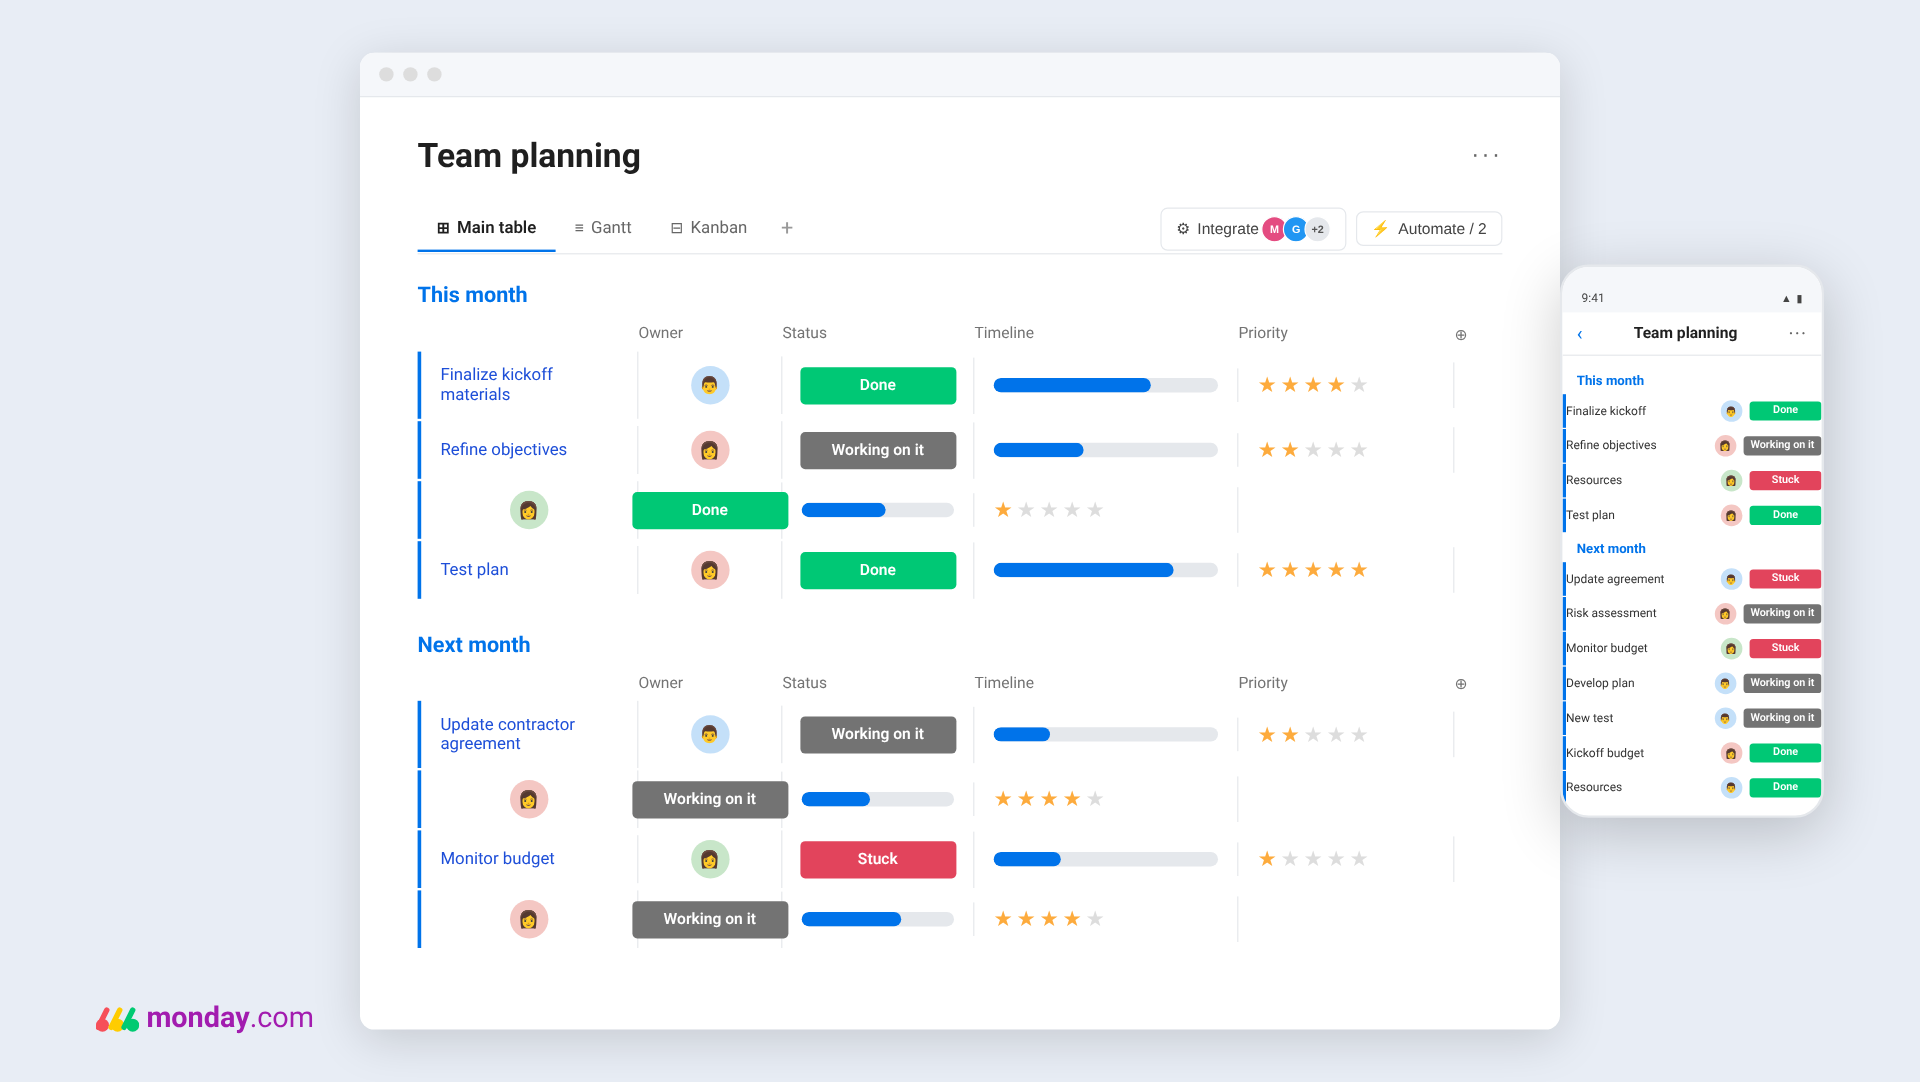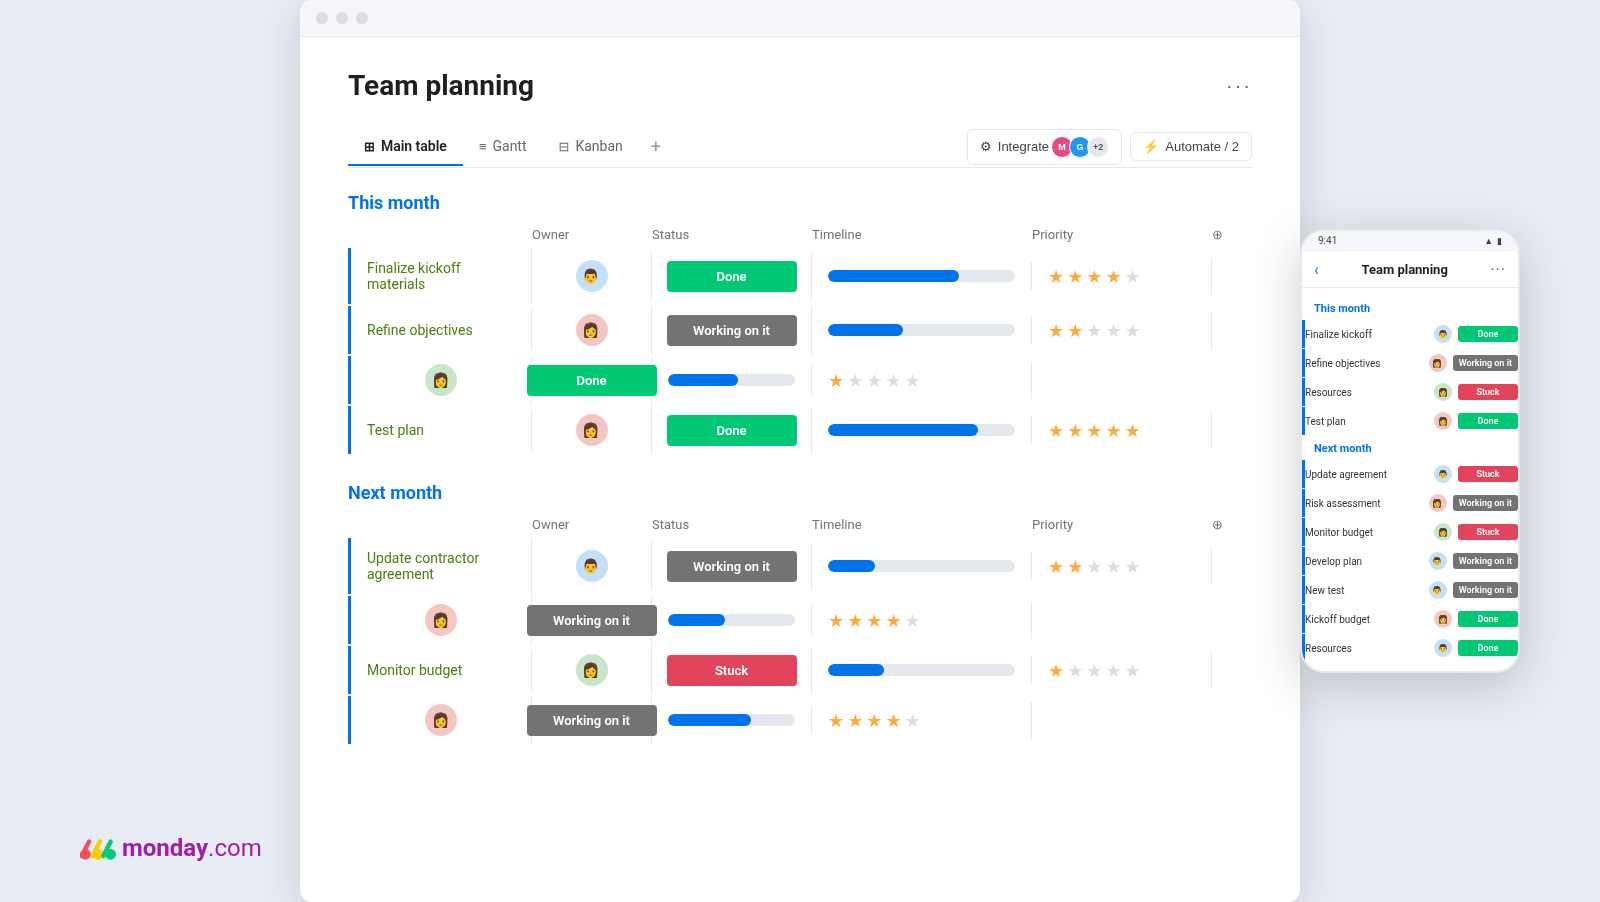--- a/index.html
+++ b/index.html
@@ -13,20 +13,21 @@
       width: 1600px;
       height: 902px;
       overflow: hidden;
     }
 
     .page-wrapper {
       width: 1600px;
       height: 902px;
       background: #e8edf5;
       display: flex;
+      align-items: center;
       justify-content: center;
       position: relative;
     }
 
     
     .monday-logo {
       position: absolute;
       bottom: 40px;
       left: 80px;
       display: flex;
@@ -193,21 +194,21 @@
       border-left: 3px solid #0073ea;
       margin-bottom: 2px;
       background: white;
       align-items: center;
       min-height: 48px;
     }
 
     .row-name {
       padding: 12px 16px;
       font-size: 14px;
-      color: #4d7c0f;
+      color: #1d4ed8;
       border-right: 1px solid #e5e8ec;
     }
 
     .row-owner {
       display: flex;
       align-items: center;
       justify-content: center;
       padding: 8px;
       border-right: 1px solid #e5e8ec;
     }
@@ -300,21 +301,21 @@
       width: 220px;
       background: white;
       border-radius: 24px;
       box-shadow: 0 12px 50px rgba(0,0,0,0.2);
       overflow: hidden;
       border: 2px solid #e5e8ec;
     }
 
     .phone-notch {
       background: #f5f7fa;
-      padding: 4px 16px 6px;
+      padding: 21px 16px 6px;
       display: flex;
       align-items: center;
       justify-content: space-between;
       font-size: 10px;
       color: #444;
     }
 
     .phone-status-icons {
       display: flex;
       gap: 4px;

